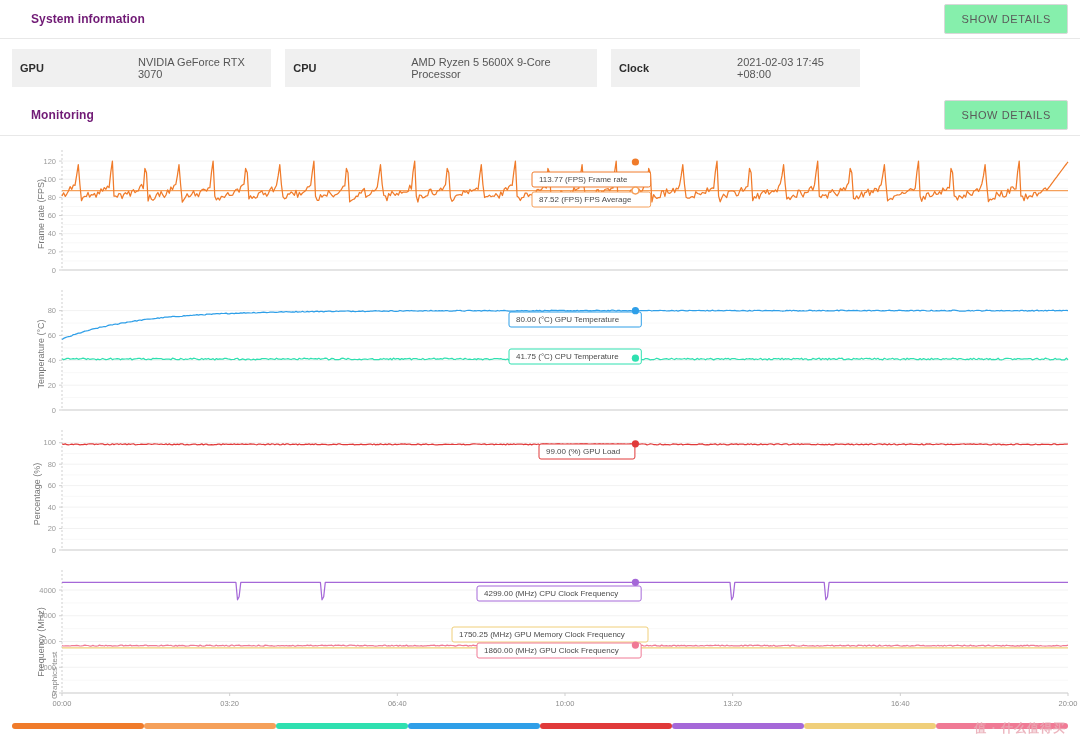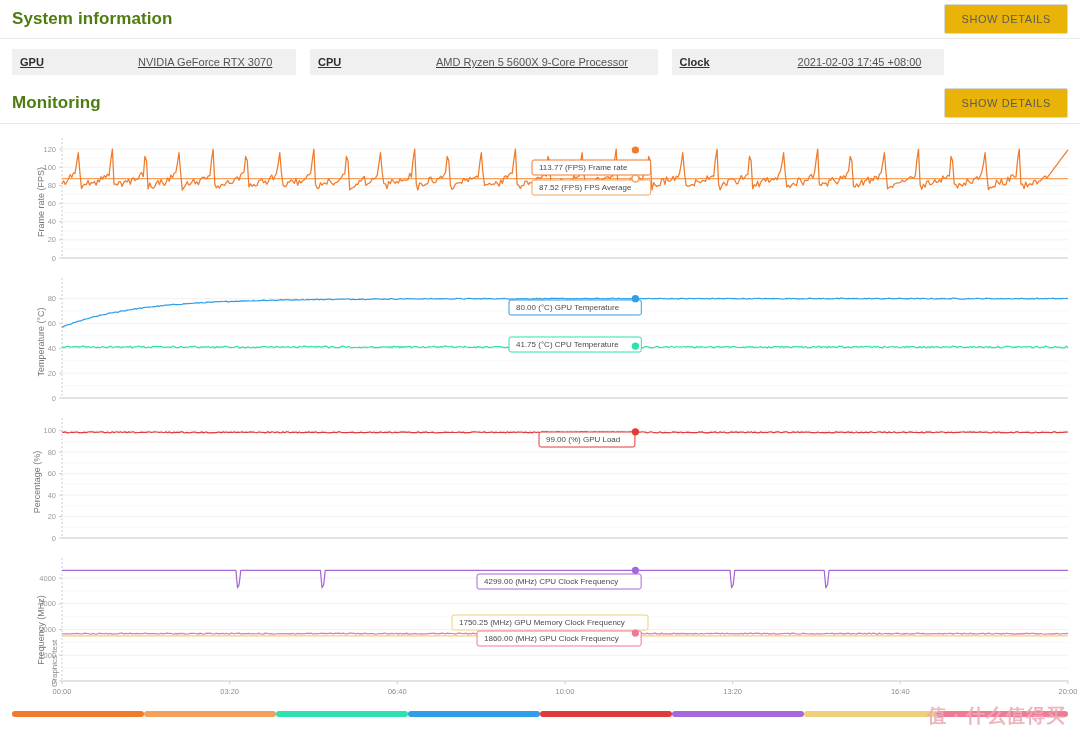--- a/index.html
+++ b/index.html
@@ -12,32 +12,32 @@
     overflow: hidden;
   }
   .page { width: 1080px; height: 749px; position: relative; }
 
   
   .section-head {
     display: flex; align-items: center; justify-content: space-between;
     padding: 0 12px;
   }
   .section-title {
-    font-size: 17px; font-weight: 600; color: #4d7c0f; letter-spacing: .1px;
+    font-size: 12px; font-weight: 600; color: #701a75; letter-spacing: .1px; margin-left: 19px;
   }
   .show-details-btn {
-    border: 1px solid #d8d8d8; background: #eab308; color: #5a5a5a;
+    border: 1px solid #d8d8d8; background: #86efac; color: #5a5a5a;
     font-size: 11px; letter-spacing: .6px;
     padding: 8px 16px; border-radius: 2px; cursor: pointer;
     font-family: "Liberation Sans", sans-serif;
   }
   .divider { height: 1px; background: #e8e8e8; width: 100%; }
 
   
-  .info-table { width: 932px; margin: 10px 12px 0 12px; border-collapse: collapse; text-decoration: underline; }
+  .info-table { width: 848px; margin: 10px 12px 0 12px; border-collapse: collapse; }
   .info-table td { font-size: 11px; padding: 7px 8px; background: #f0f0f0; border-bottom: 2px solid #fff; }
   .info-table td.k { font-weight: bold; color: #2d2d2d; width: 118px; }
   .info-table td.v { color: #555; }
   .info-table td.gap { background: #fff; width: 14px; padding: 0; }
 
   
   .charts { position: relative; margin-top: 8px; }
   .chart-row { position: relative; }
   .ylabel {
     position: absolute; left: 6px; top: 50%;
@@ -51,22 +51,22 @@
   .grid { stroke: #f2f2f2; stroke-width: 1; }
   .axisline { stroke: #cfcfcf; stroke-width: 1; }
   .tooltip-txt { font-size: 8px; fill: #4a4a4a; font-family: "Liberation Sans", sans-serif; }
   .vlabel-txt { font-size: 8px; fill: #8a8a8a; font-family: "Liberation Sans", sans-serif; }
 
   
   .legend { display: flex; padding: 0 12px; margin-top: 4px; }
   .legend-item { flex: 1 1 0; min-width: 0; }
   .legend-swatch { height: 6px; border-radius: 3px; width: 100%; }
 
-  .wm { position: absolute; right: 14px; bottom: 20px; font-size: 19px; color: #e9a9b4;
-        font-weight: bold; opacity: .85; letter-spacing: 1px; font-family: Liberation Serif, serif; }
+  .wm { position: absolute; right: 14px; bottom: 12px; font-size: 12px; color: #e9a9b4;
+        font-weight: bold; opacity: .85; letter-spacing: 1px; }
 </style>
 </head>
 <body>
 
 <div class="page">
 
   <div class="section-head" style="height:38px;">
     <div class="section-title">System information</div>
     <button class="show-details-btn">SHOW DETAILS</button>
   </div>

